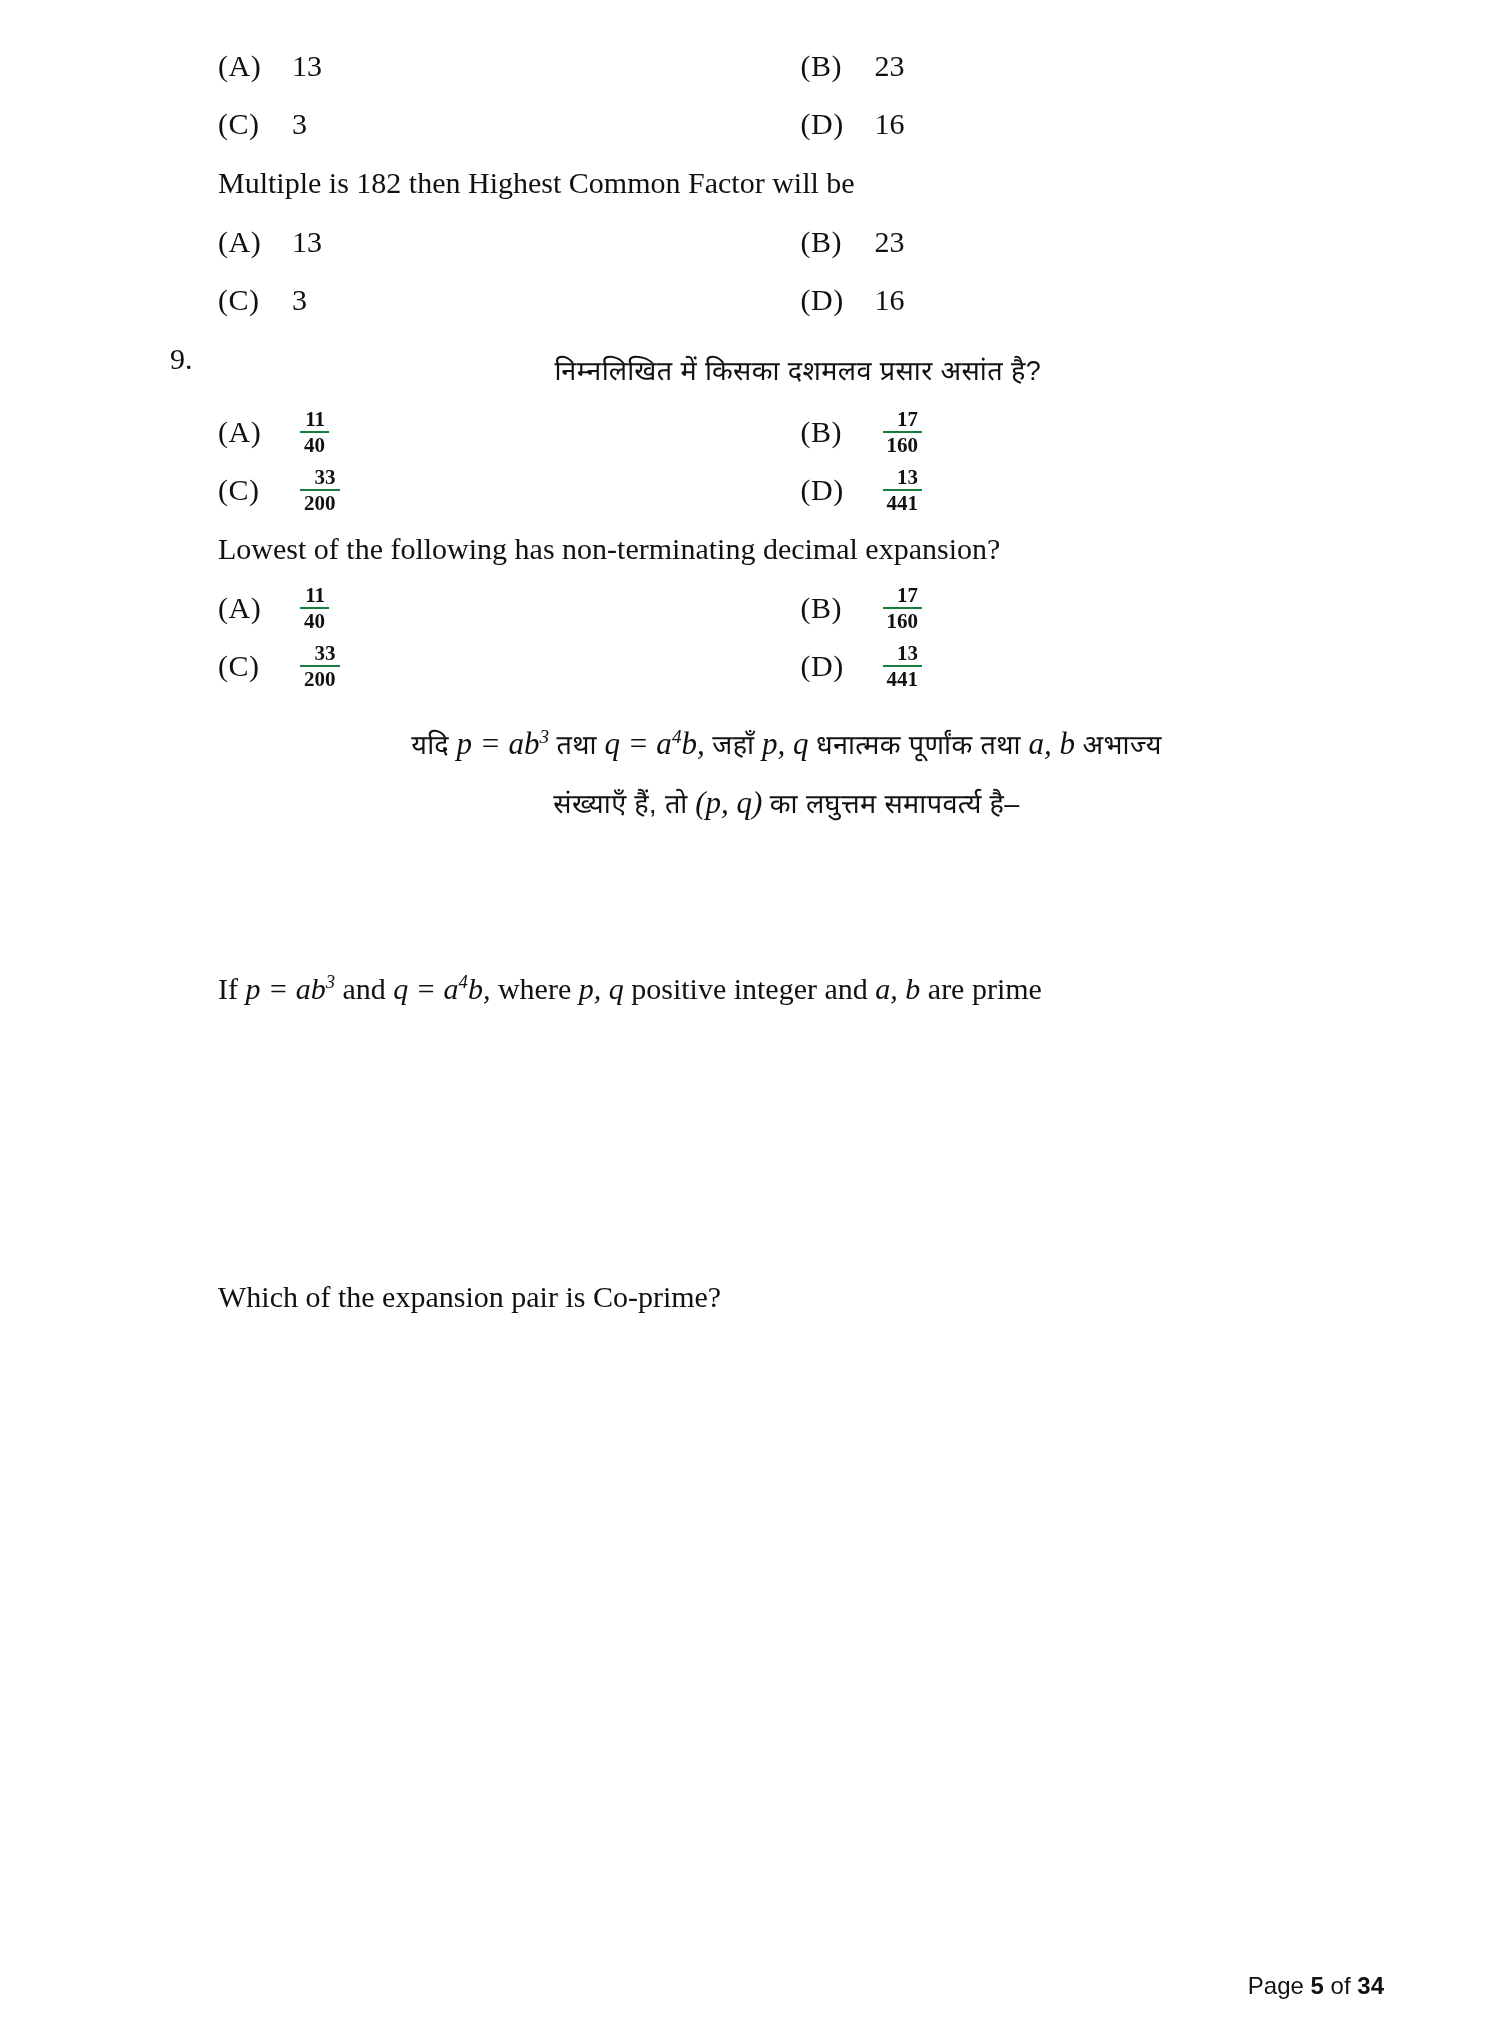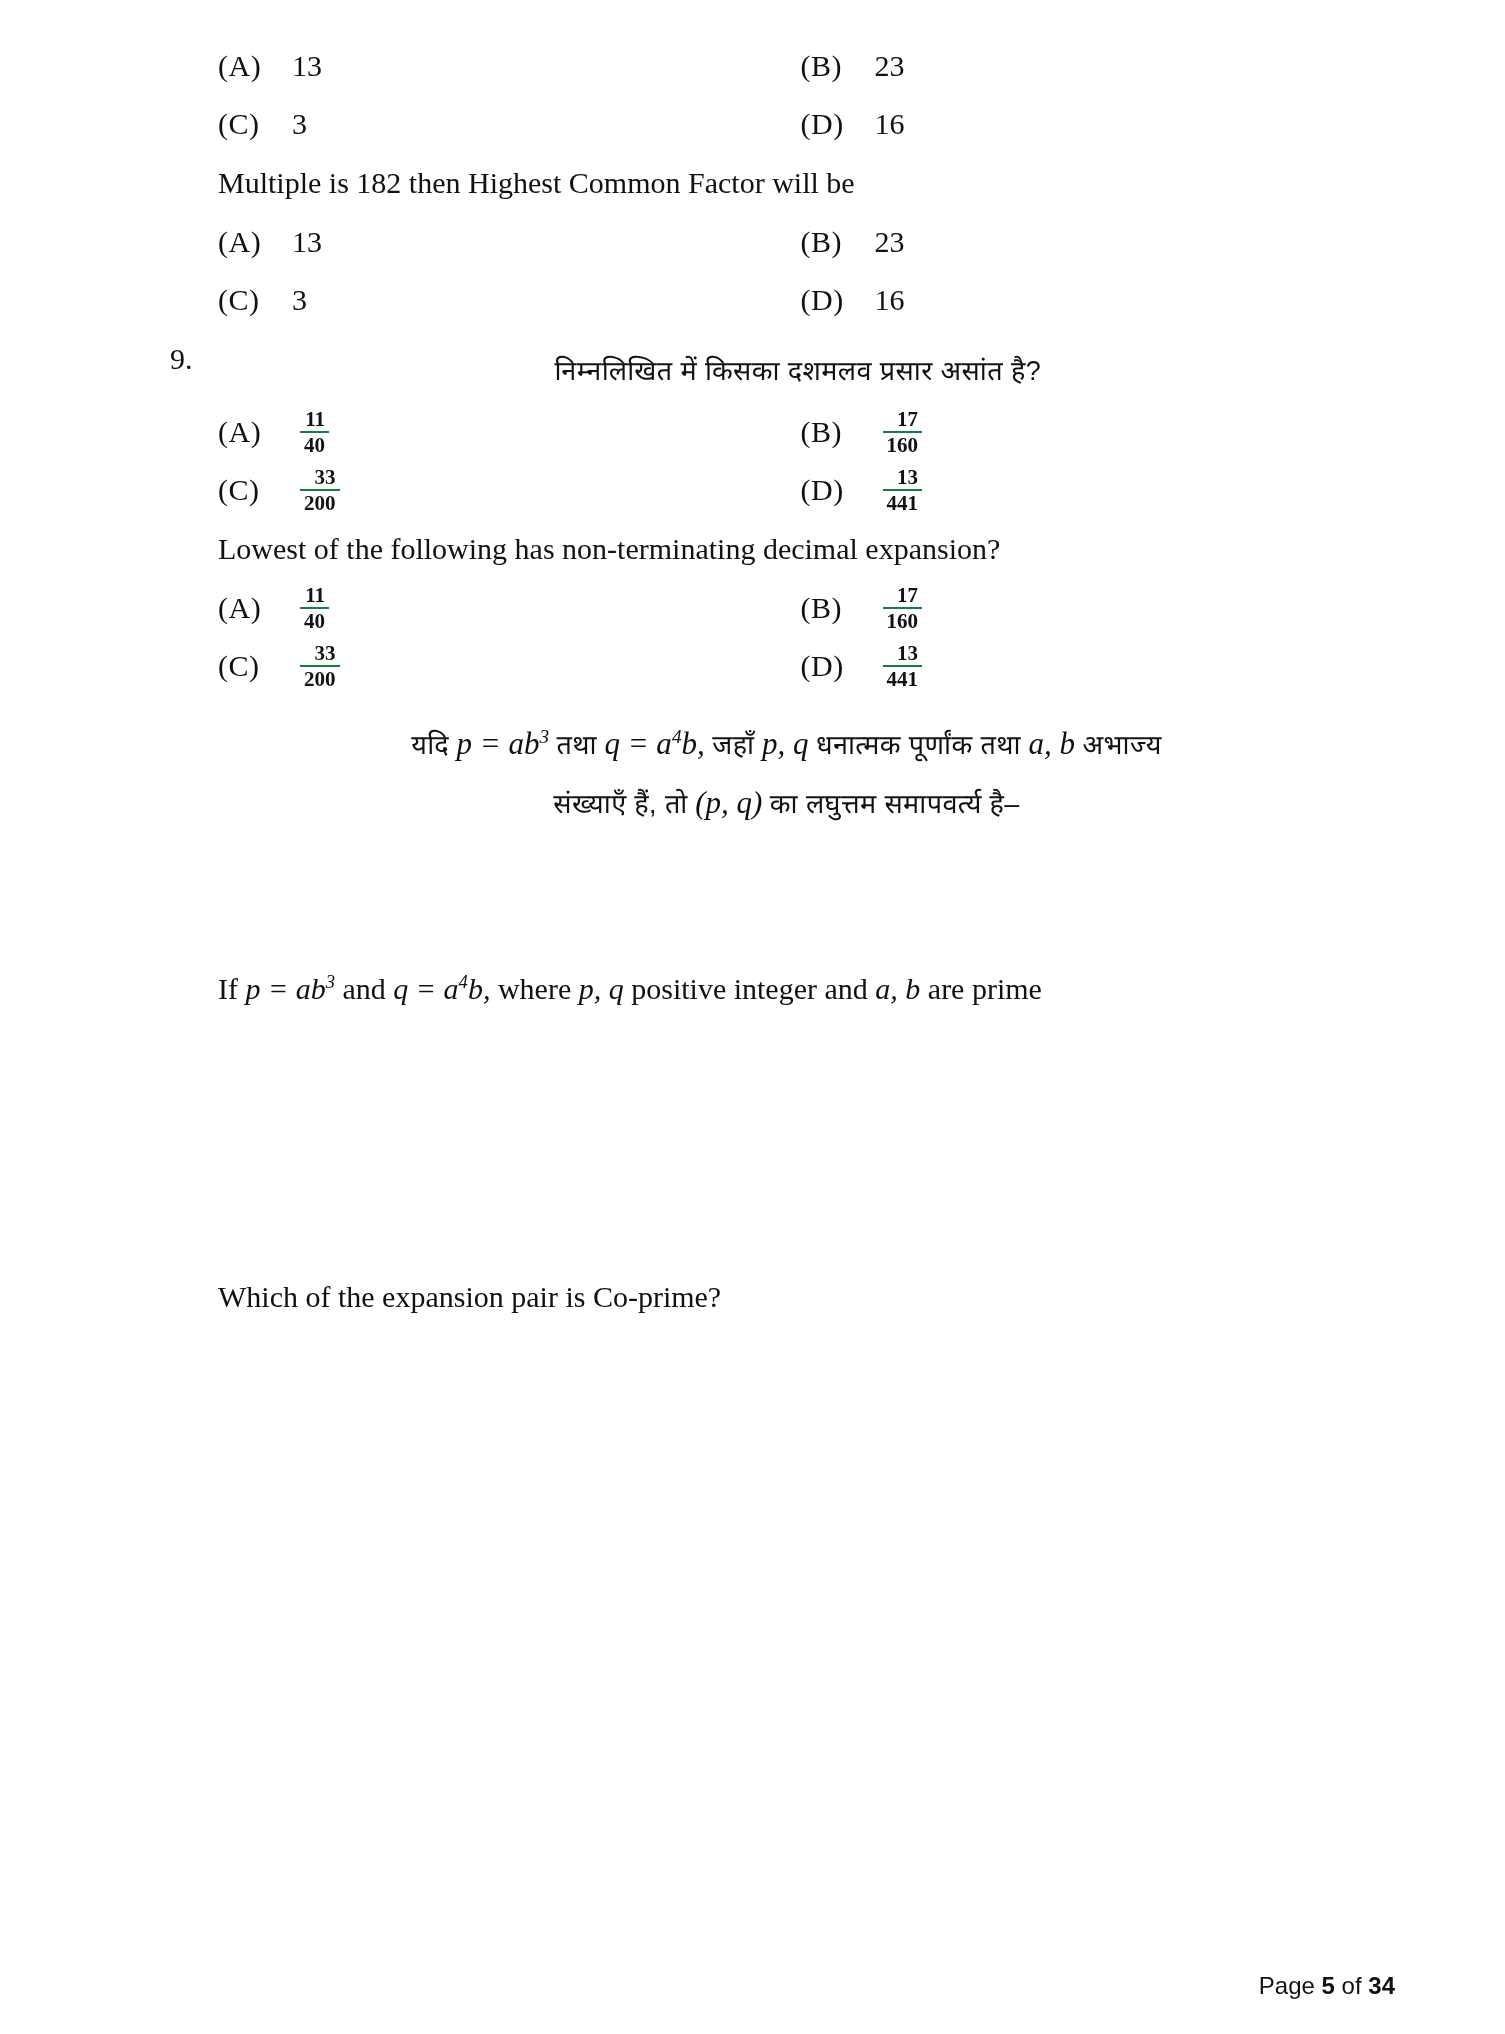--- a/index.html
+++ b/index.html
@@ -111,21 +111,21 @@
   .math-i {
     font-style: italic;
     font-family: "Liberation Serif", serif;
     font-size: 31px;
   }
   sup { font-size: 0.62em; vertical-align: super; }
 
   
   .footer {
     position: absolute;
-    right: 110px;
+    right: 121px;
     bottom: 34px;
     font-size: 24px;
     font-family: "Liberation Sans", sans-serif;
     color: #111;
   }
   .footer .b { font-weight: bold; }
 </style>
 </head>
 <body>
 

